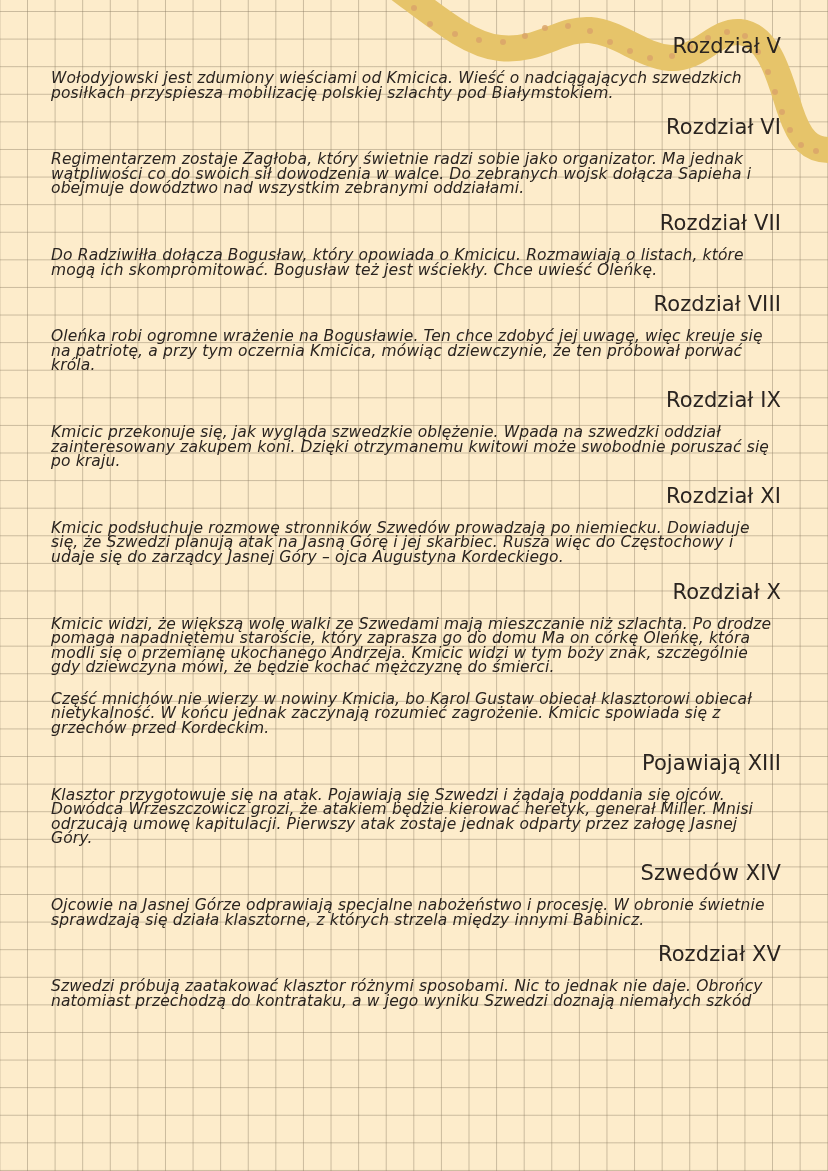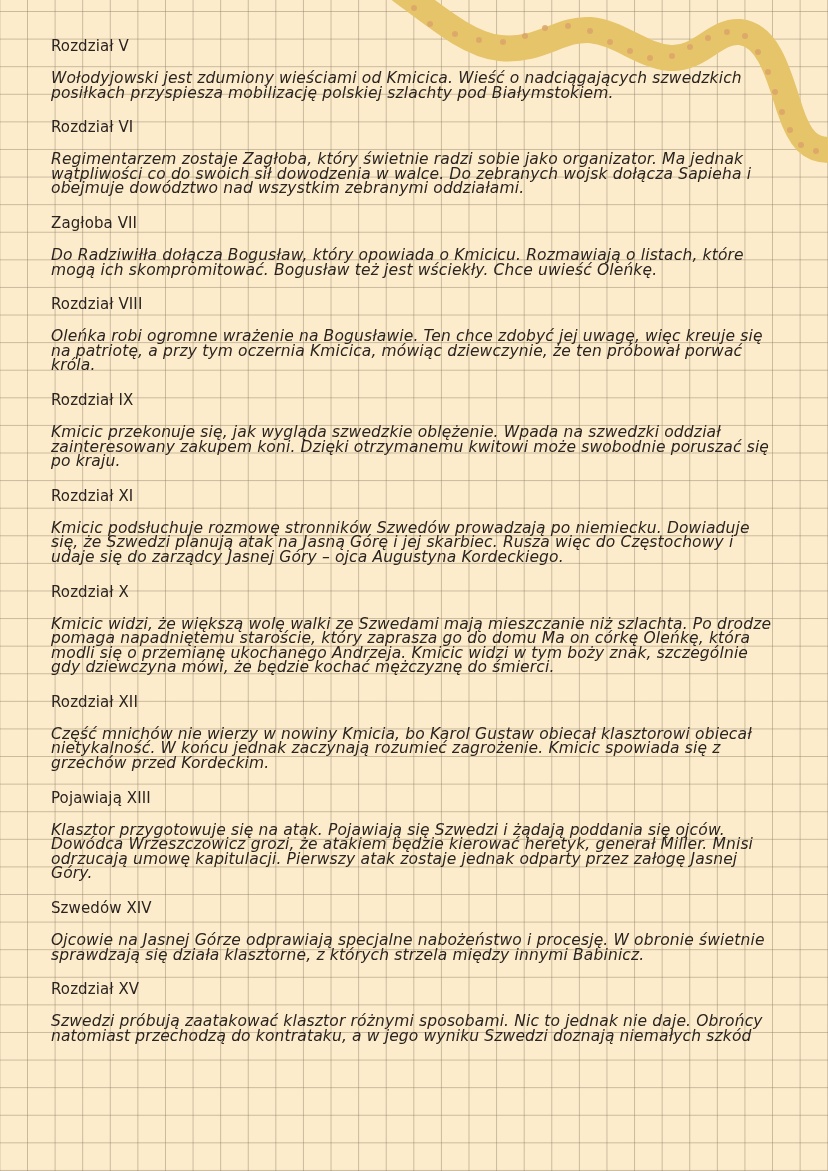--- a/index.html
+++ b/index.html
@@ -24,25 +24,26 @@
       pointer-events: none;
     }
     .content {
       position: absolute;
       left: 51px;
       top: 36px;
       width: 730px;
     }
     .chapter { margin: 0; }
     .chapter-title {
-      font-size: 15px;
+      font-size: 21px;
       line-height: 20px;
       margin: 0 0 15px 0;
       font-weight: normal;
       letter-spacing: 0.1px;
+      text-align: right;
     }
     .chapter-text {
       font-size: 15.5px;
       line-height: 14.6px;
       margin: 0 0 17px 0;
       letter-spacing: 0.15px;
       font-style: italic;
     }
   </style>
 </head>
@@ -81,41 +82,40 @@
 <main class="content">
   <section class="chapter">
     <h2 class="chapter-title">Rozdział V</h2>
     <p class="chapter-text">Wołodyjowski jest zdumiony wieściami od Kmicica. Wieść o nadciągających szwedzkich posiłkach przyspiesza mobilizację polskiej szlachty pod Białymstokiem.</p>
   </section>
   <section class="chapter">
     <h2 class="chapter-title">Rozdział VI</h2>
     <p class="chapter-text">Regimentarzem zostaje Zagłoba, który świetnie radzi sobie jako organizator. Ma jednak wątpliwości co do swoich sił dowodzenia w walce. Do zebranych wojsk dołącza Sapieha i obejmuje dowództwo nad wszystkim zebranymi oddziałami.</p>
   </section>
   <section class="chapter">
-    <h2 class="chapter-title">Zagłoba VII</h2>
+    <h2 class="chapter-title">Rozdział VII</h2>
     <p class="chapter-text">Do Radziwiłła dołącza Bogusław, który opowiada o Kmicicu. Rozmawiają o listach, które mogą ich skompromitować. Bogusław też jest wściekły. Chce uwieść Oleńkę.</p>
   </section>
   <section class="chapter">
     <h2 class="chapter-title">Rozdział VIII</h2>
     <p class="chapter-text">Oleńka robi ogromne wrażenie na Bogusławie. Ten chce zdobyć jej uwagę, więc kreuje się na patriotę, a przy tym oczernia Kmicica, mówiąc dziewczynie, że ten próbował porwać króla.</p>
   </section>
   <section class="chapter">
     <h2 class="chapter-title">Rozdział IX</h2>
     <p class="chapter-text">Kmicic przekonuje się, jak wygląda szwedzkie oblężenie. Wpada na szwedzki oddział zainteresowany zakupem koni. Dzięki otrzymanemu kwitowi może swobodnie poruszać się po kraju.</p>
   </section>
   <section class="chapter">
     <h2 class="chapter-title">Rozdział XI</h2>
     <p class="chapter-text">Kmicic podsłuchuje rozmowę stronników Szwedów prowadzają po niemiecku. Dowiaduje się, że Szwedzi planują atak na Jasną Górę i jej skarbiec. Rusza więc do Częstochowy i udaje się do zarządcy Jasnej Góry – ojca Augustyna Kordeckiego.</p>
   </section>
   <section class="chapter">
     <h2 class="chapter-title">Rozdział X</h2>
     <p class="chapter-text">Kmicic widzi, że większą wolę walki ze Szwedami mają mieszczanie niż szlachta. Po drodze pomaga napadniętemu staroście, który zaprasza go do domu Ma on córkę Oleńkę, która modli się o przemianę ukochanego Andrzeja. Kmicic widzi w tym boży znak, szczególnie gdy dziewczyna mówi, że będzie kochać mężczyznę do śmierci.</p>
   </section>
   <section class="chapter">
-    <h2 class="chapter-title">Rozdział XII</h2>
     <p class="chapter-text">Część mnichów nie wierzy w nowiny Kmicia, bo Karol Gustaw obiecał klasztorowi obiecał nietykalność. W końcu jednak zaczynają rozumieć zagrożenie. Kmicic spowiada się z grzechów przed Kordeckim.</p>
   </section>
   <section class="chapter">
     <h2 class="chapter-title">Pojawiają XIII</h2>
     <p class="chapter-text">Klasztor przygotowuje się na atak. Pojawiają się Szwedzi i żądają poddania się ojców. Dowódca Wrzeszczowicz grozi, że atakiem będzie kierować heretyk, generał Miller. Mnisi odrzucają umowę kapitulacji. Pierwszy atak zostaje jednak odparty przez załogę Jasnej Góry.</p>
   </section>
   <section class="chapter">
     <h2 class="chapter-title">Szwedów XIV</h2>
     <p class="chapter-text">Ojcowie na Jasnej Górze odprawiają specjalne nabożeństwo i procesję. W obronie świetnie sprawdzają się działa klasztorne, z których strzela między innymi Babinicz.</p>
   </section>

